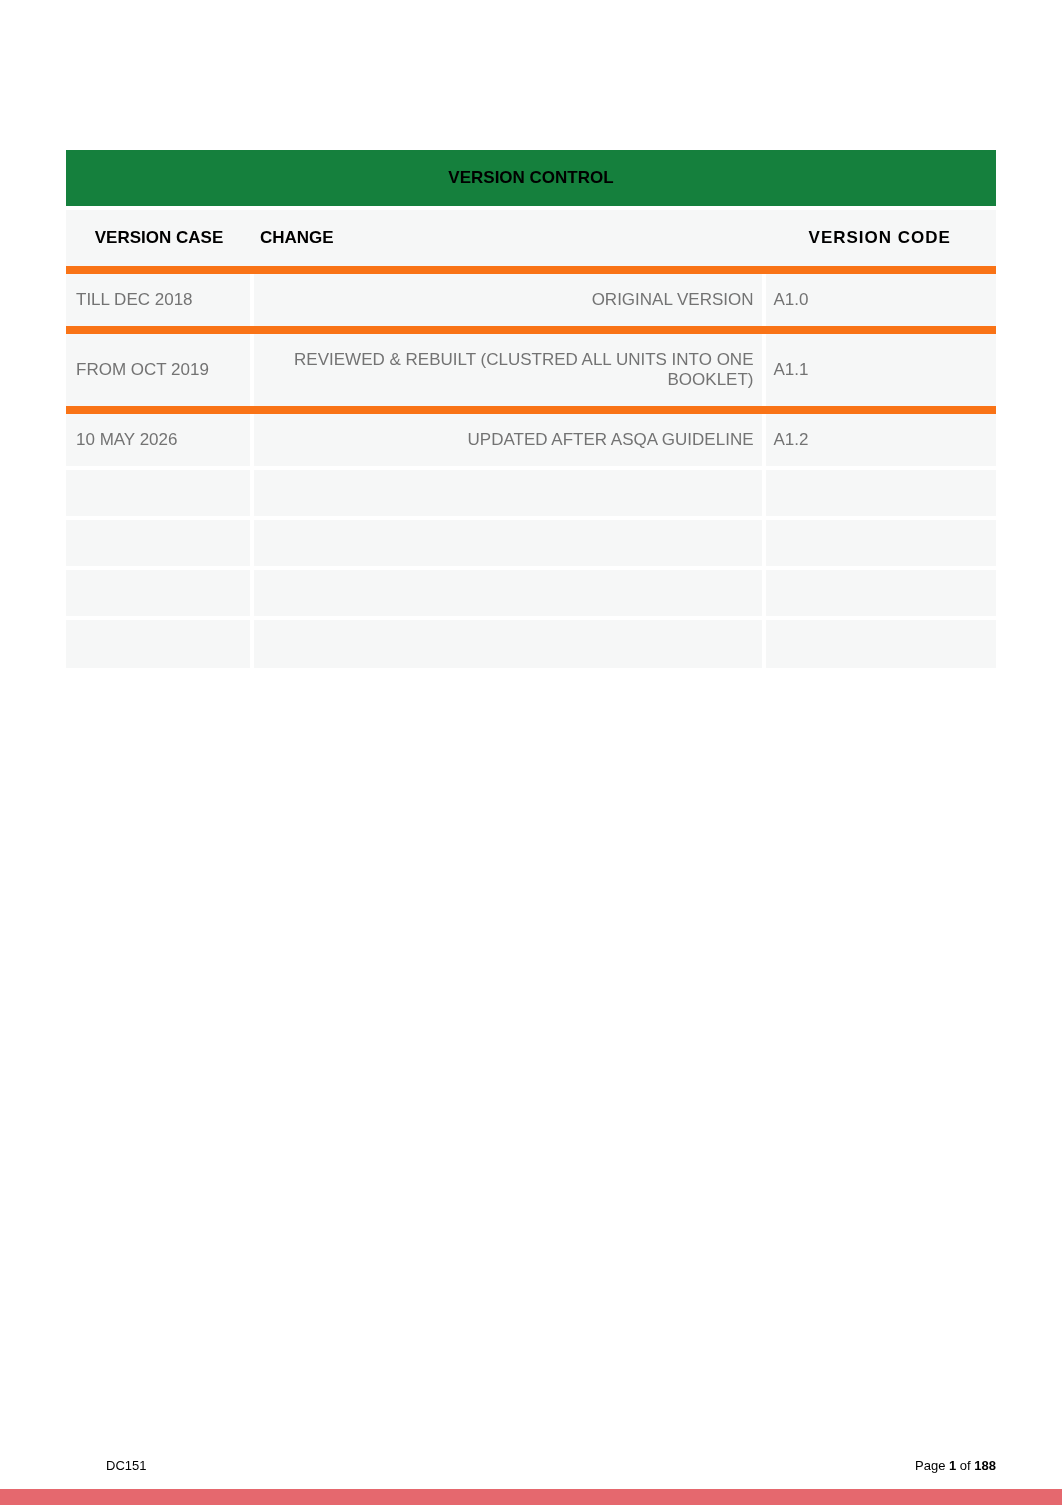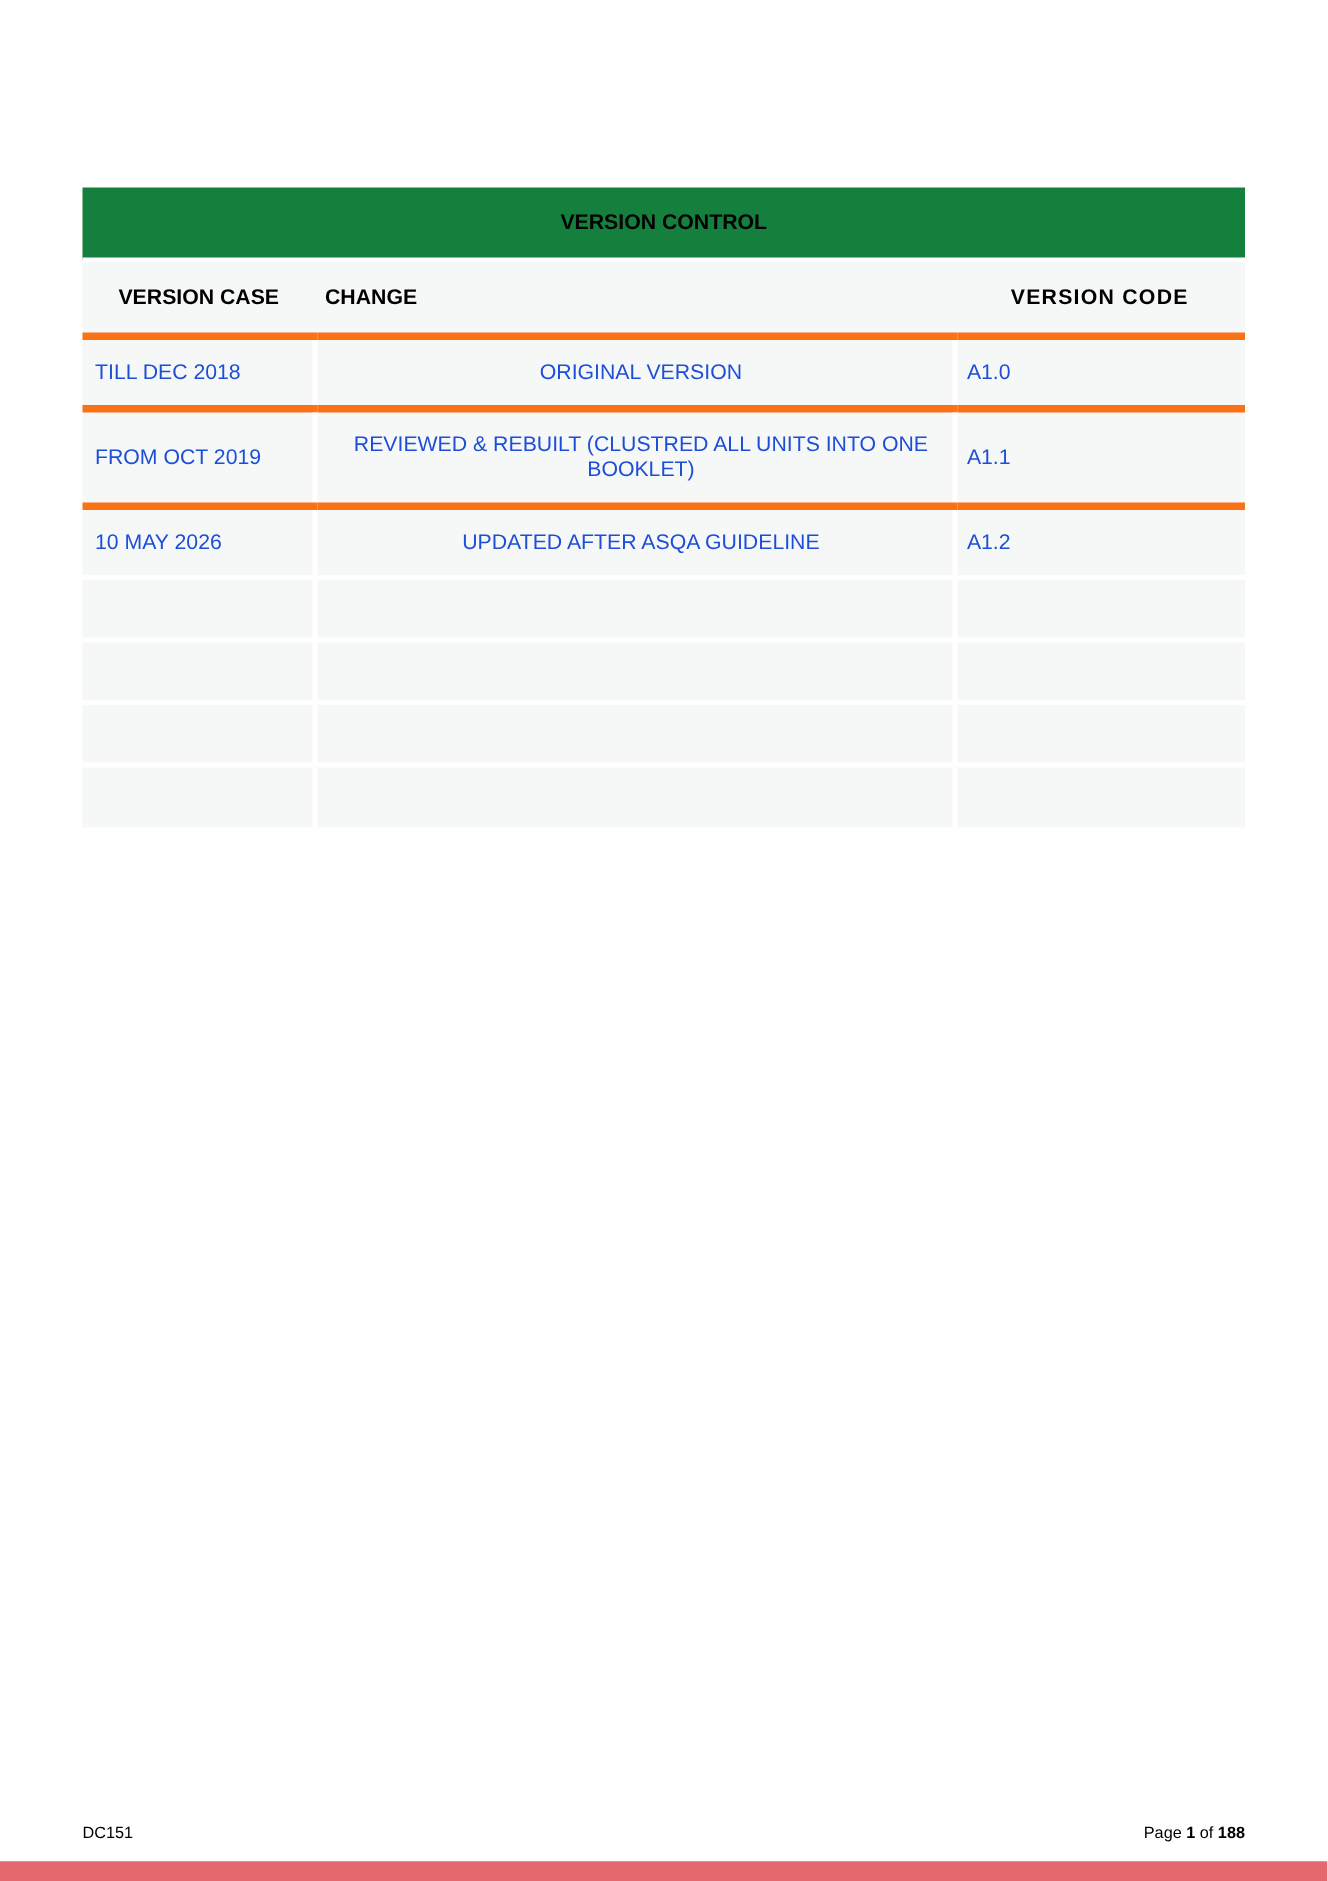--- a/index.html
+++ b/index.html
@@ -61,37 +61,37 @@
       text-align: center;
       letter-spacing: 1px;
     }
     
     .data-row {
       background: #f6f7f7;
     }
     
     .data-cell {
       font-size: 17px;
-      color: #1d4ed8;
+      color: #737373;
       padding: 16px 8px;
-      border-top: 6px solid #f97316;
+      border-top: 8px solid #f97316;
       border-left: 4px solid #ffffff;
     }
     
     .data-cell:first-child {
       border-left: none;
     }
     
     .cell-date {
       text-align: left;
       padding-left: 10px;
     }
     
     .cell-change {
-      text-align: center;
+      text-align: right;
       padding-left: 18px;
     }
     
     .cell-code {
       text-align: left;
     }
     
     .empty-row {
       background: #f6f7f7;
     }
@@ -114,20 +114,21 @@
       display: flex;
       justify-content: space-between;
       align-items: flex-start;
       font-size: 13px;
       color: #000000;
     }
     
     .footer-left {
       display: flex;
       gap: 50px;
+      margin-left: 40px;
     }
     
     .footer-doc-code {
       font-size: 13px;
     }
     
     .footer-center {
       line-height: 1.6;
     }
     

